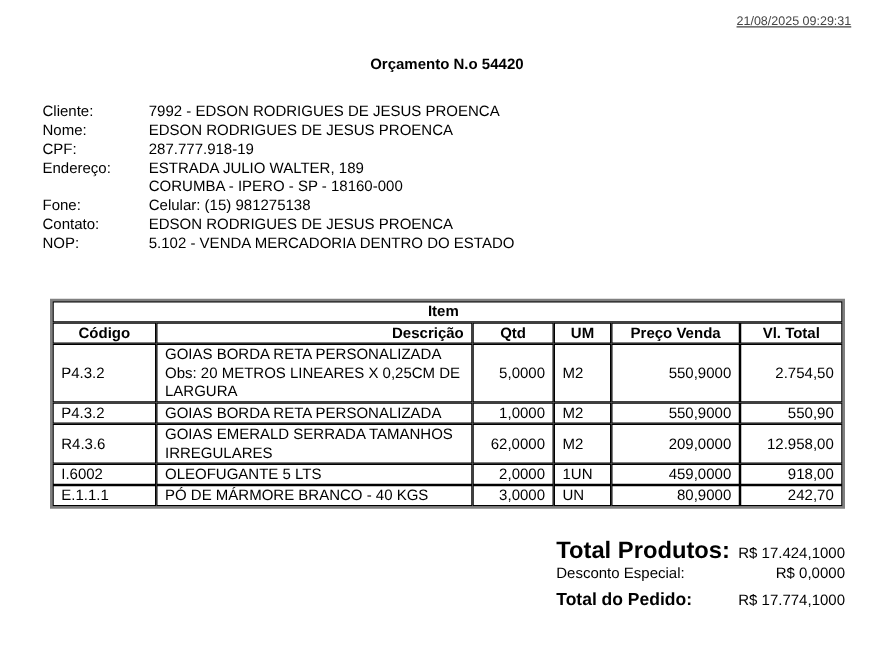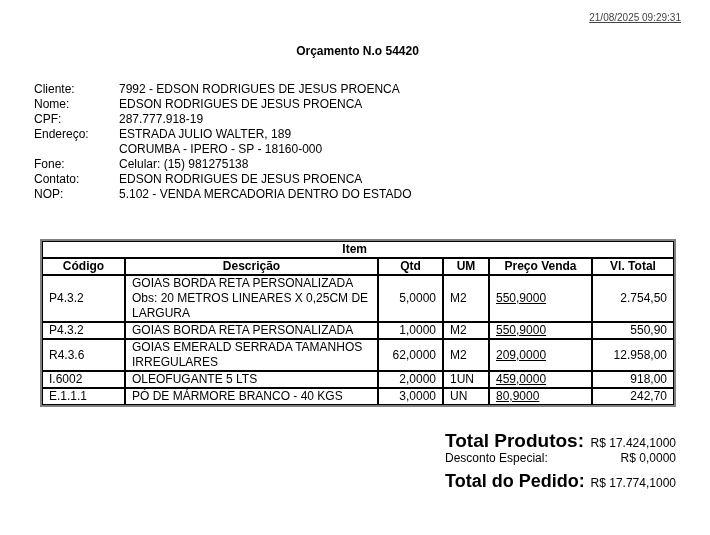--- a/index.html
+++ b/index.html
@@ -32,35 +32,35 @@
     table.items td, table.items th {
       border: 1px solid #000000; padding: 0 6px; line-height: 15px;
       font-size: 12px;
     }
     table.items th { font-weight: bold; text-align: center; height: 15px; }
     table.items th.item-head { text-align: right; padding-right: 306px; }
     table.items td.code { width: 69px; }
     table.items td.desc { width: 239px; }
     table.items td.qtd { width: 51px; text-align: right; }
     table.items td.um { width: 32px; }
-    table.items td.price { width: 89px; text-align: left; text-decoration: underline; }
+    table.items td.price { width: 89px; text-align: right; }
     table.items td.total { width: 68px; text-align: right; }
     table.items td { height: 15px; }
 
     .totals {
       position: absolute; top: 430px; left: 445px; width: 231px;
     }
     .trow { display: flex; justify-content: space-between; align-items: baseline; }
     .trow .lab { font-weight: bold; font-size: 19px; }
     .trow .val { font-weight: normal; font-size: 12px; }
     .trow.r1 { height: 21px; margin-top: 0; }
     .trow.r2 { height: 21px; }
     .trow.r3 { height: 20px; }
     .trow.r3 .lab { font-weight: normal; font-size: 12px; }
-    .trow.r4 .lab { font-size: 18px; }
+    .trow.r4 .lab { font-size: 14px; }
     .trow.r4 .val { font-size: 12px; }
   </style>
 </head>
 <body>
 
 <div class="timestamp">21/08/2025 09:29:31</div>
 <div class="title">Orçamento N.o 54420</div>
 
 <table class="client">
   <tbody>
@@ -99,21 +99,21 @@
 </tbody>
   </table>
 
 <table class="items">
   <tbody>
       <tr>
     <th colspan="6" class="item-head">Item</th>
   </tr>
   <tr>
     <th>Código</th>
-    <th style="text-align:center">Descrição</th>
+    <th style="text-align:right">Descrição</th>
     <th>Qtd</th>
     <th>UM</th>
     <th>Preço Venda</th>
     <th>Vl. Total</th>
   </tr>
   <tr>
     <td class="code">P4.3.2</td>
     <td class="desc">
       <div>GOIAS BORDA RETA PERSONALIZADA</div>
       <div>Obs: 20 METROS LINEARES X 0,25CM DE LARGURA</div>

